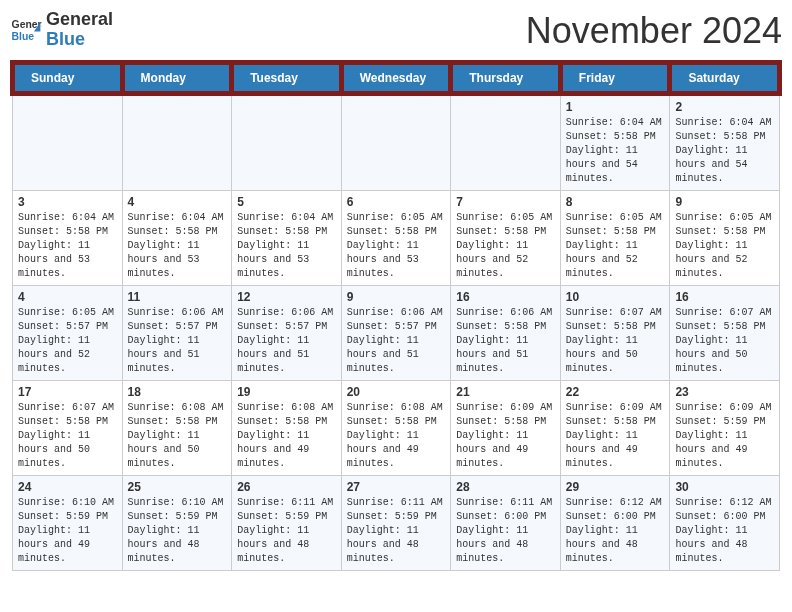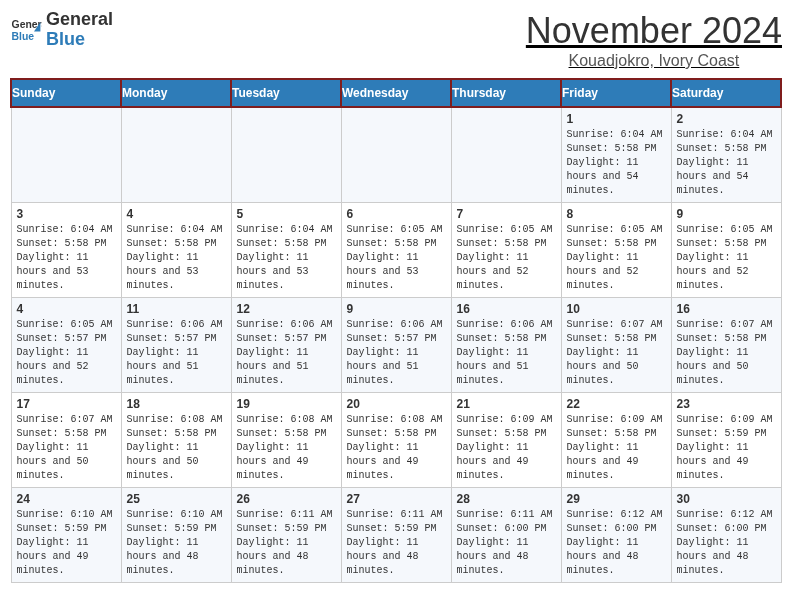--- a/index.html
+++ b/index.html
@@ -28,45 +28,44 @@
       line-height: 1.1;
     }
     .logo-text span {
       color: #2e7cb8;
     }
     .logo-icon {
       width: 32px;
       height: 32px;
     }
     .title-block {
-      text-align: center;
-      text-decoration: underline;
+      text-align: right;
     }
     .month-title {
       font-size: 36px;
       color: #333;
       font-weight: normal;
     }
     .location {
       font-size: 16px;
       color: #555;
     }
     table {
       width: 100%;
       border-collapse: collapse;
       table-layout: fixed;
     }
     thead tr th {
       background-color: #2e7cb8;
       color: #fff;
       font-size: 12px;
       font-weight: bold;
-      padding: 6px 0;
+      padding: 6px 16px;
       text-align: left;
-      border: 2px solid #7f1d1d;
+      border: 5px solid #7f1d1d;
     }
     tbody tr td {
       border: 1px solid #ccc;
       vertical-align: top;
       padding: 4px 5px;
       font-size: 10px;
       color: #333;
       height: 85px;
     }
     tbody tr:nth-child(odd) td {
@@ -97,21 +96,20 @@
       <polygon points="38,10 30,22 38,22" fill="#2e7cb8"></polygon>
     </svg>
     <div>
       <div class="logo-text">
         General<br><span>Blue</span>
       </div>
     </div>
   </div>
   <div class="title-block">
     <div class="month-title">November 2024</div>
-    <div class="location">Kouadjokro, Ivory Coast</div>
   </div>
 </div>
 
 <table>
   <thead>
     <tr id="header-row">
         <th>Sunday</th>
         <th>Monday</th>
         <th>Tuesday</th>
         <th>Wednesday</th>

